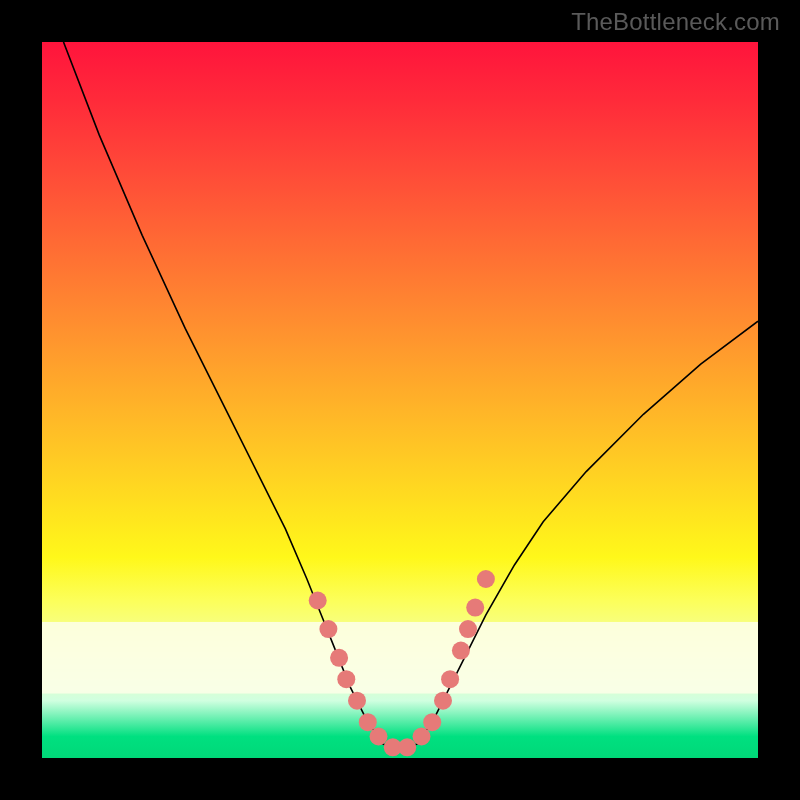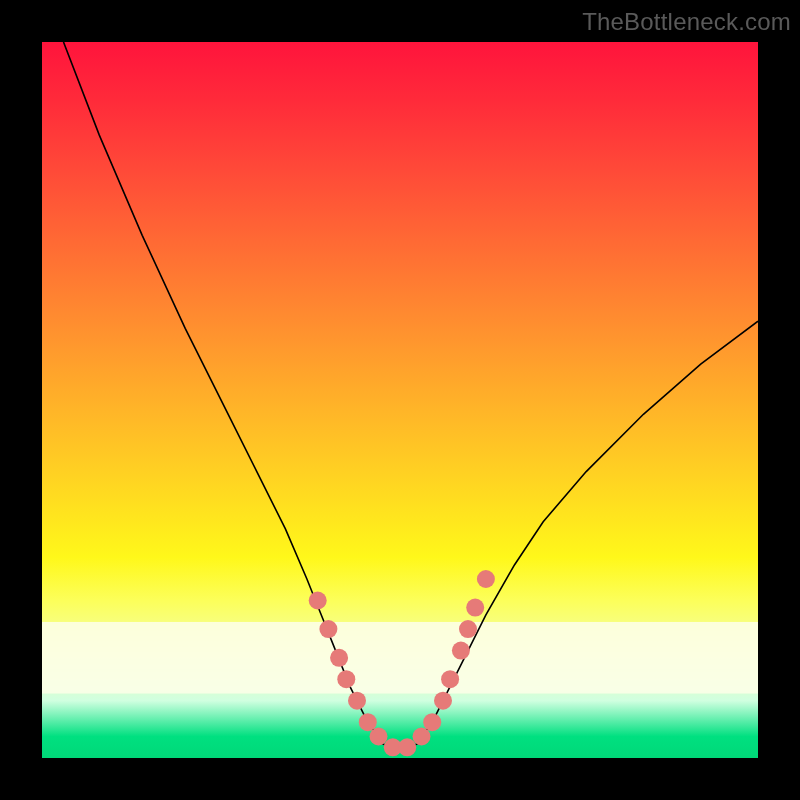--- a/index.html
+++ b/index.html
@@ -7,21 +7,21 @@
     width: 800px;
     height: 800px;
     background: #000;
     position: relative;
     font-family: Arial, Helvetica, sans-serif;
     overflow: hidden;
   }
   .watermark {
     position: absolute;
     top: 8px;
-    right: 9px;
+    right: 20px;
     color: #5a5a5a;
     font-size: 24px;
     font-weight: 500;
     z-index: 10;
     letter-spacing: 0.2px;
   }
   .plot-area {
     position: absolute;
     left: 42px;
     top: 42px;

